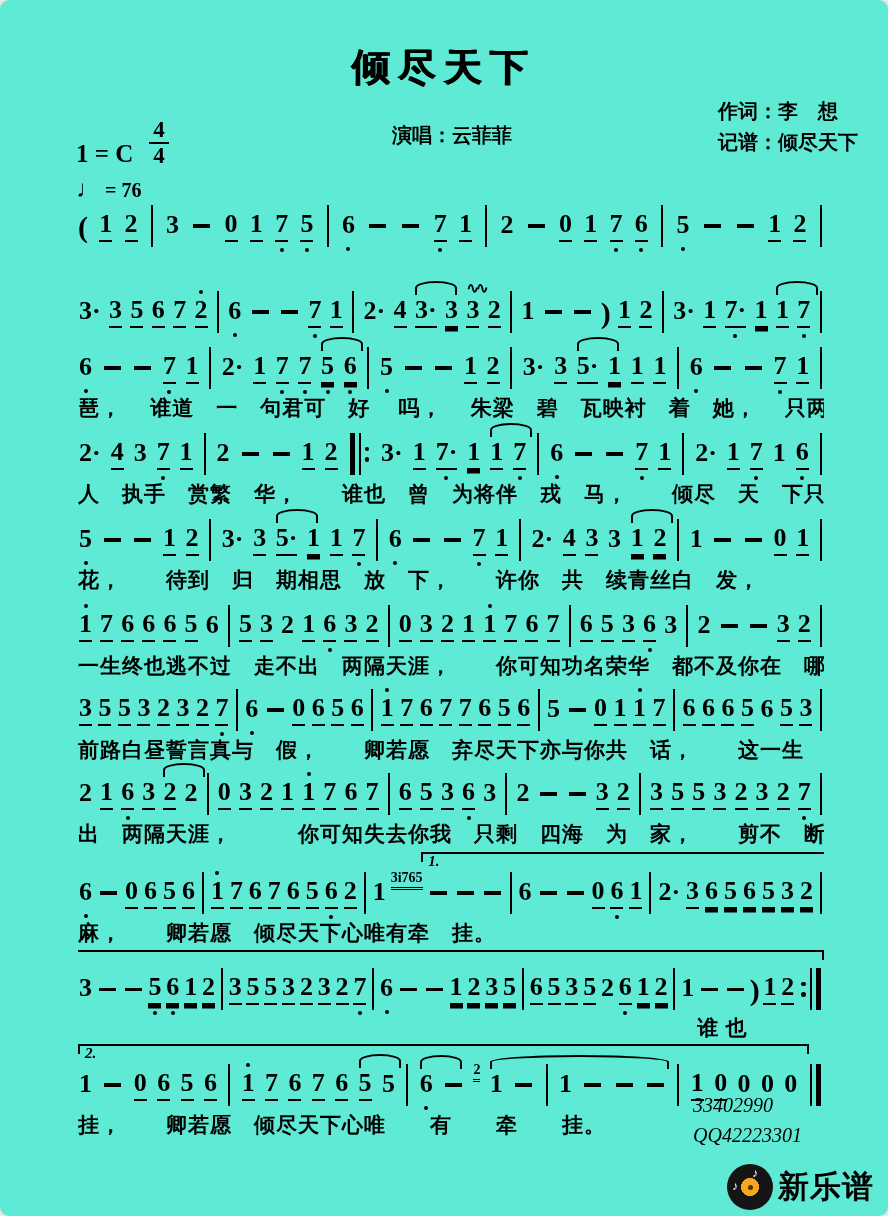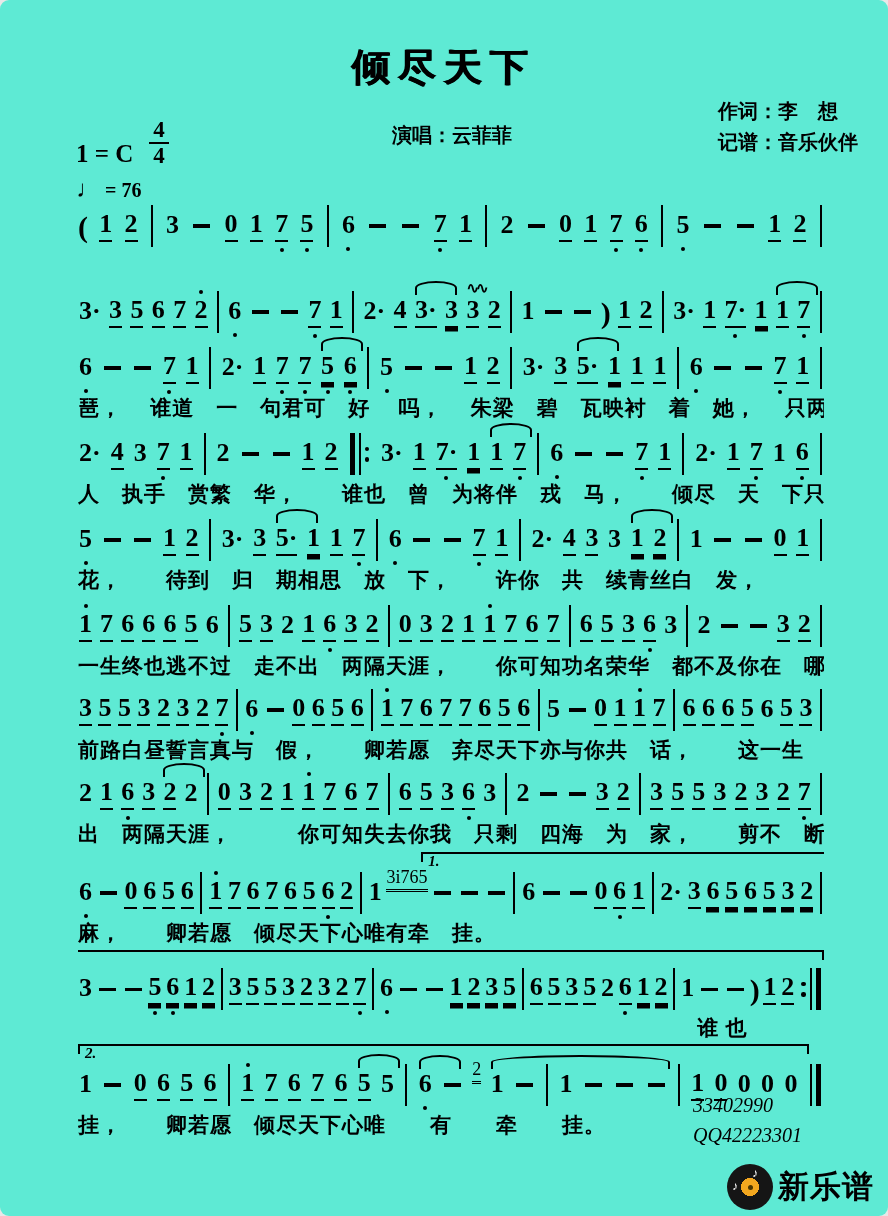--- a/index.html
+++ b/index.html
@@ -35,21 +35,21 @@
   .arcm{position:absolute;top:-16px;left:0;width:38px;height:12px;border:2px solid #000;border-bottom:none;
         border-radius:100% 100% 0 0;}
   .arcww{width:175px;}
   .trl{position:absolute;top:-18px;left:0;font-size:15px;font-weight:bold;letter-spacing:-3px;}
   .dash{width:17px;height:3.5px;background:#000;margin:0 3px;align-self:center;}
   .bar{width:2px;height:42px;background:#000;margin:0 2px;align-self:center;}
   .barth{width:5px;}
   .rd{display:flex;flex-direction:column;gap:6px;margin:0 2px;align-self:center;}
   .rd i{width:4.5px;height:4.5px;background:#000;border-radius:50%;}
   .par{font-weight:bold;font-size:30px;line-height:1.1;}
-  .grc{font-weight:normal;font-size:18px;line-height:1.3;transform:translateY(-14px);border-bottom:3px double #000;}
+  .grc{font-weight:bold;font-size:14px;line-height:1.3;transform:translateY(-14px);border-bottom:3px double #000;}
   .brk{position:relative;height:18px;}
   .brkline{position:absolute;top:2px;border-top:2.5px solid #000;height:10px;box-sizing:border-box;}
   .hookL{border-left:2.5px solid #000;}
   .hookR{border-right:2.5px solid #000;}
   .brklabel{position:absolute;top:3px;font-style:italic;font-size:15px;font-weight:bold;padding-left:7px;}
   
   .meta{position:absolute;left:693px;top:1090px;font-style:italic;font-size:20px;line-height:1.5;}
   .logo{position:absolute;right:14px;bottom:6px;display:flex;align-items:center;gap:5px;}
   .disc{position:relative;width:46px;height:46px;border-radius:50%;
         background:radial-gradient(circle,#f2a71f 0 9px,#151515 9px 100%);}
@@ -64,21 +64,21 @@
 <body>
 
 <div class="page">
 
   <div class="title">倾尽天下</div>
 
   <div class="singer">演唱：云菲菲</div>
 
   <div class="credits">
     <div>作词：李　想</div>
-    <div>记谱：音乐伙伴</div>
+    <div>记谱：倾尽天下</div>
   </div>
 
   <div class="keyblock">
     <div class="keyrow">
       <span>1 = C</span>
       <span class="ts">
         <b>4</b>
         <b>4</b>
       </span>
     </div>

